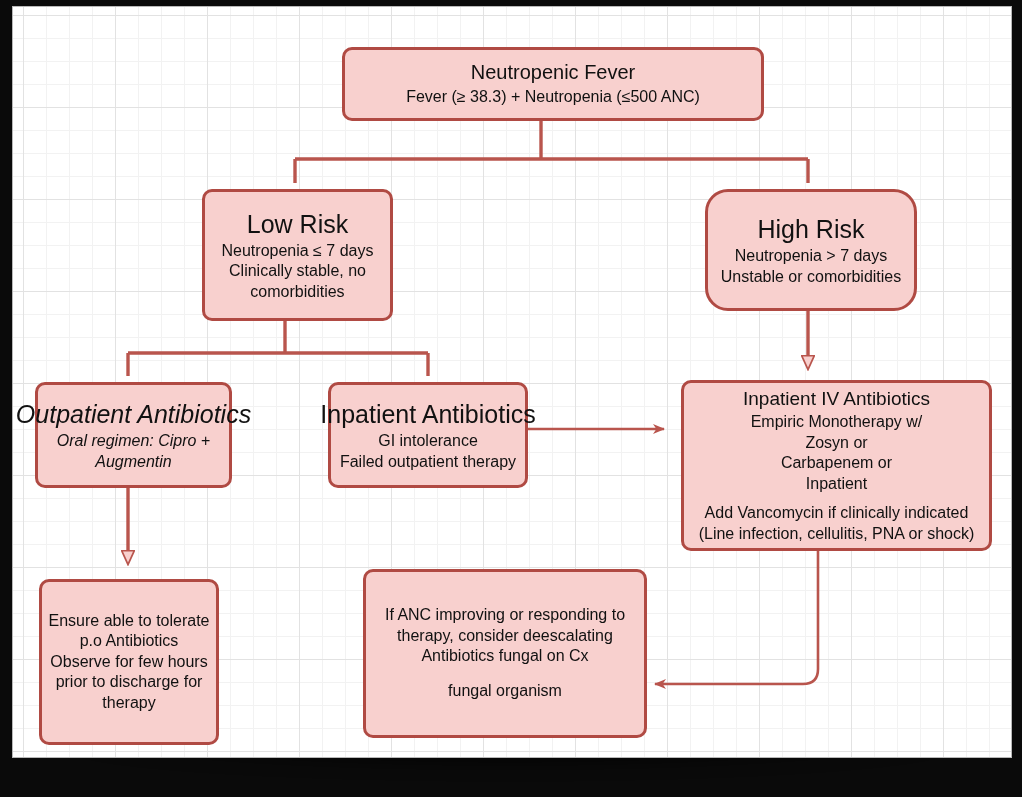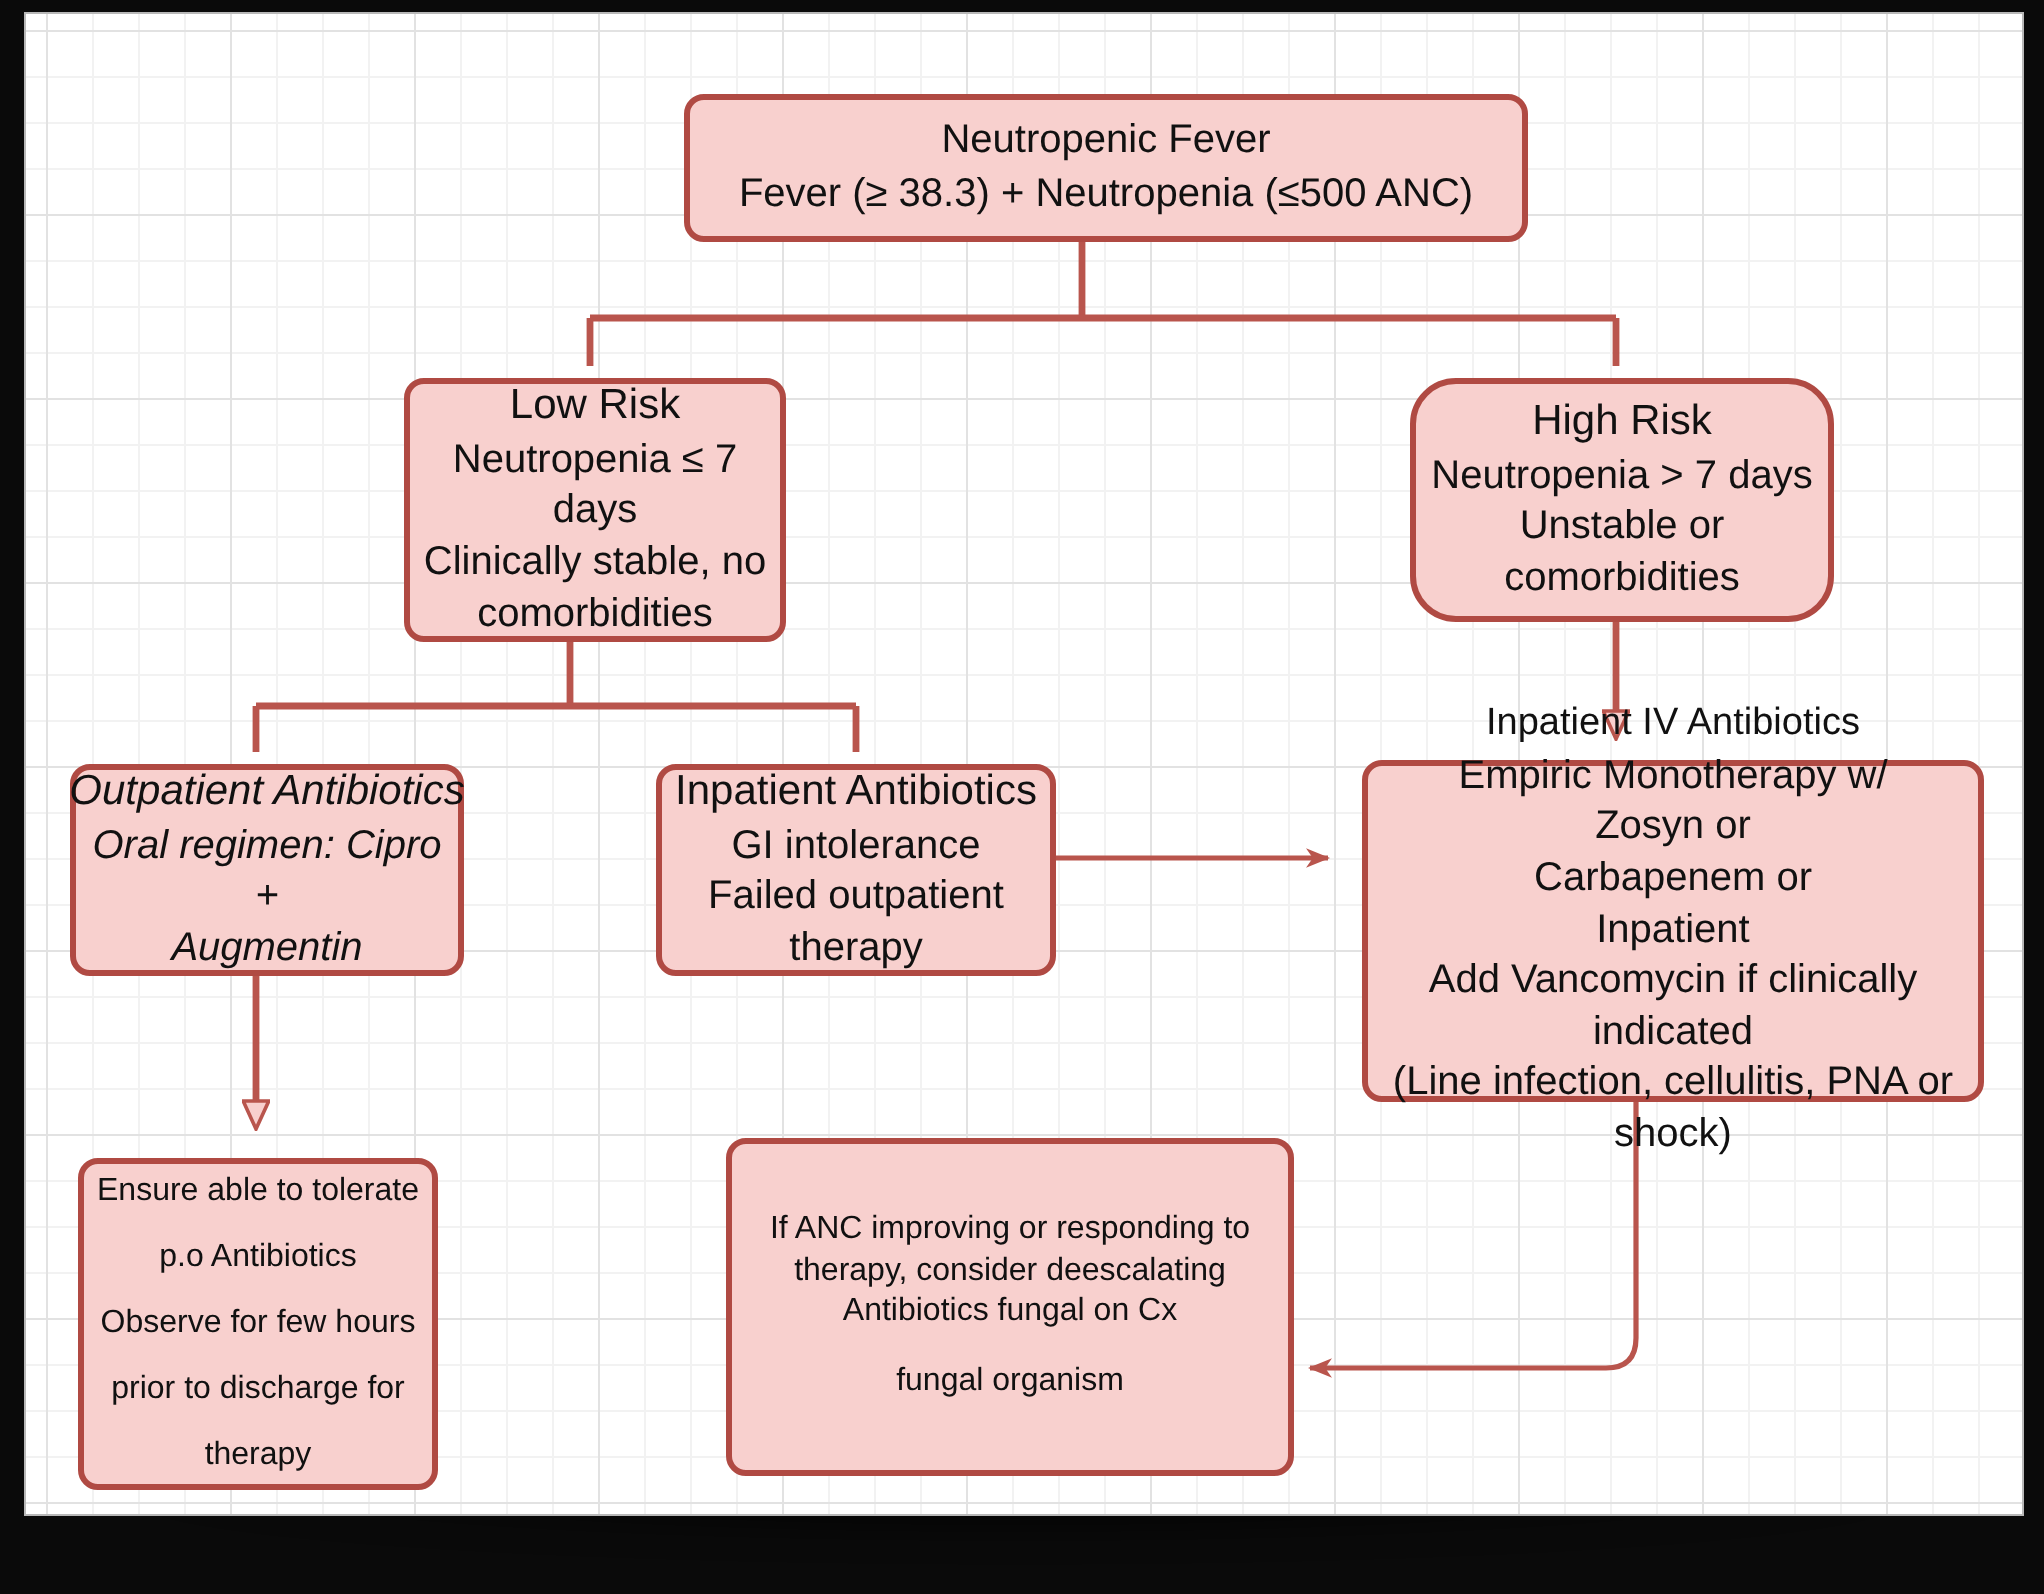--- a/index.html
+++ b/index.html
@@ -68,39 +68,39 @@
     display: flex;
     flex-direction: column;
     align-items: center;
     justify-content: center;
     color: #111111;
     text-align: center;
     line-height: 1.28;
     padding: 4px 1px;
   }
   .node .ttl {
-    font-size: 21px;
+    font-size: 25px;
     font-weight: 400;
     margin-bottom: 1px;
     white-space: nowrap;
   }
   .node .ln {
-    font-size: 20px;
+    font-size: 16px;
     font-weight: 400;
   }
   .node .gap { height: 15px; }
 
   
   #n-root   { left: 329px; top: 40px;  width: 422px; height: 74px; }
   #n-low    { left: 189px; top: 182px; width: 191px; height: 132px; }
   #n-high   { left: 692px; top: 182px; width: 212px; height: 122px; border-radius: 23px; }
   #n-outpt  { left: 22px;  top: 375px; width: 197px; height: 106px; font-style: italic; }
   #n-inpt   { left: 315px; top: 375px; width: 200px; height: 106px; }
   #n-iv     { left: 668px; top: 373px; width: 311px; height: 171px; }
-  #n-ensure { left: 26px;  top: 572px; width: 180px; height: 166px; justify-content: space-between; }
+  #n-ensure { left: 26px;  top: 572px; width: 180px; height: 166px; }
   #n-resp   { left: 350px; top: 562px; width: 284px; height: 169px; }
 
   #n-root .ttl { font-size: 20px; }
   #n-iv .ttl   { font-size: 19px; }
   #n-ensure .ln, #n-resp .ln { font-size: 16px; }
 </style>
 </head>
 <body>
 
 <div id="screen">

